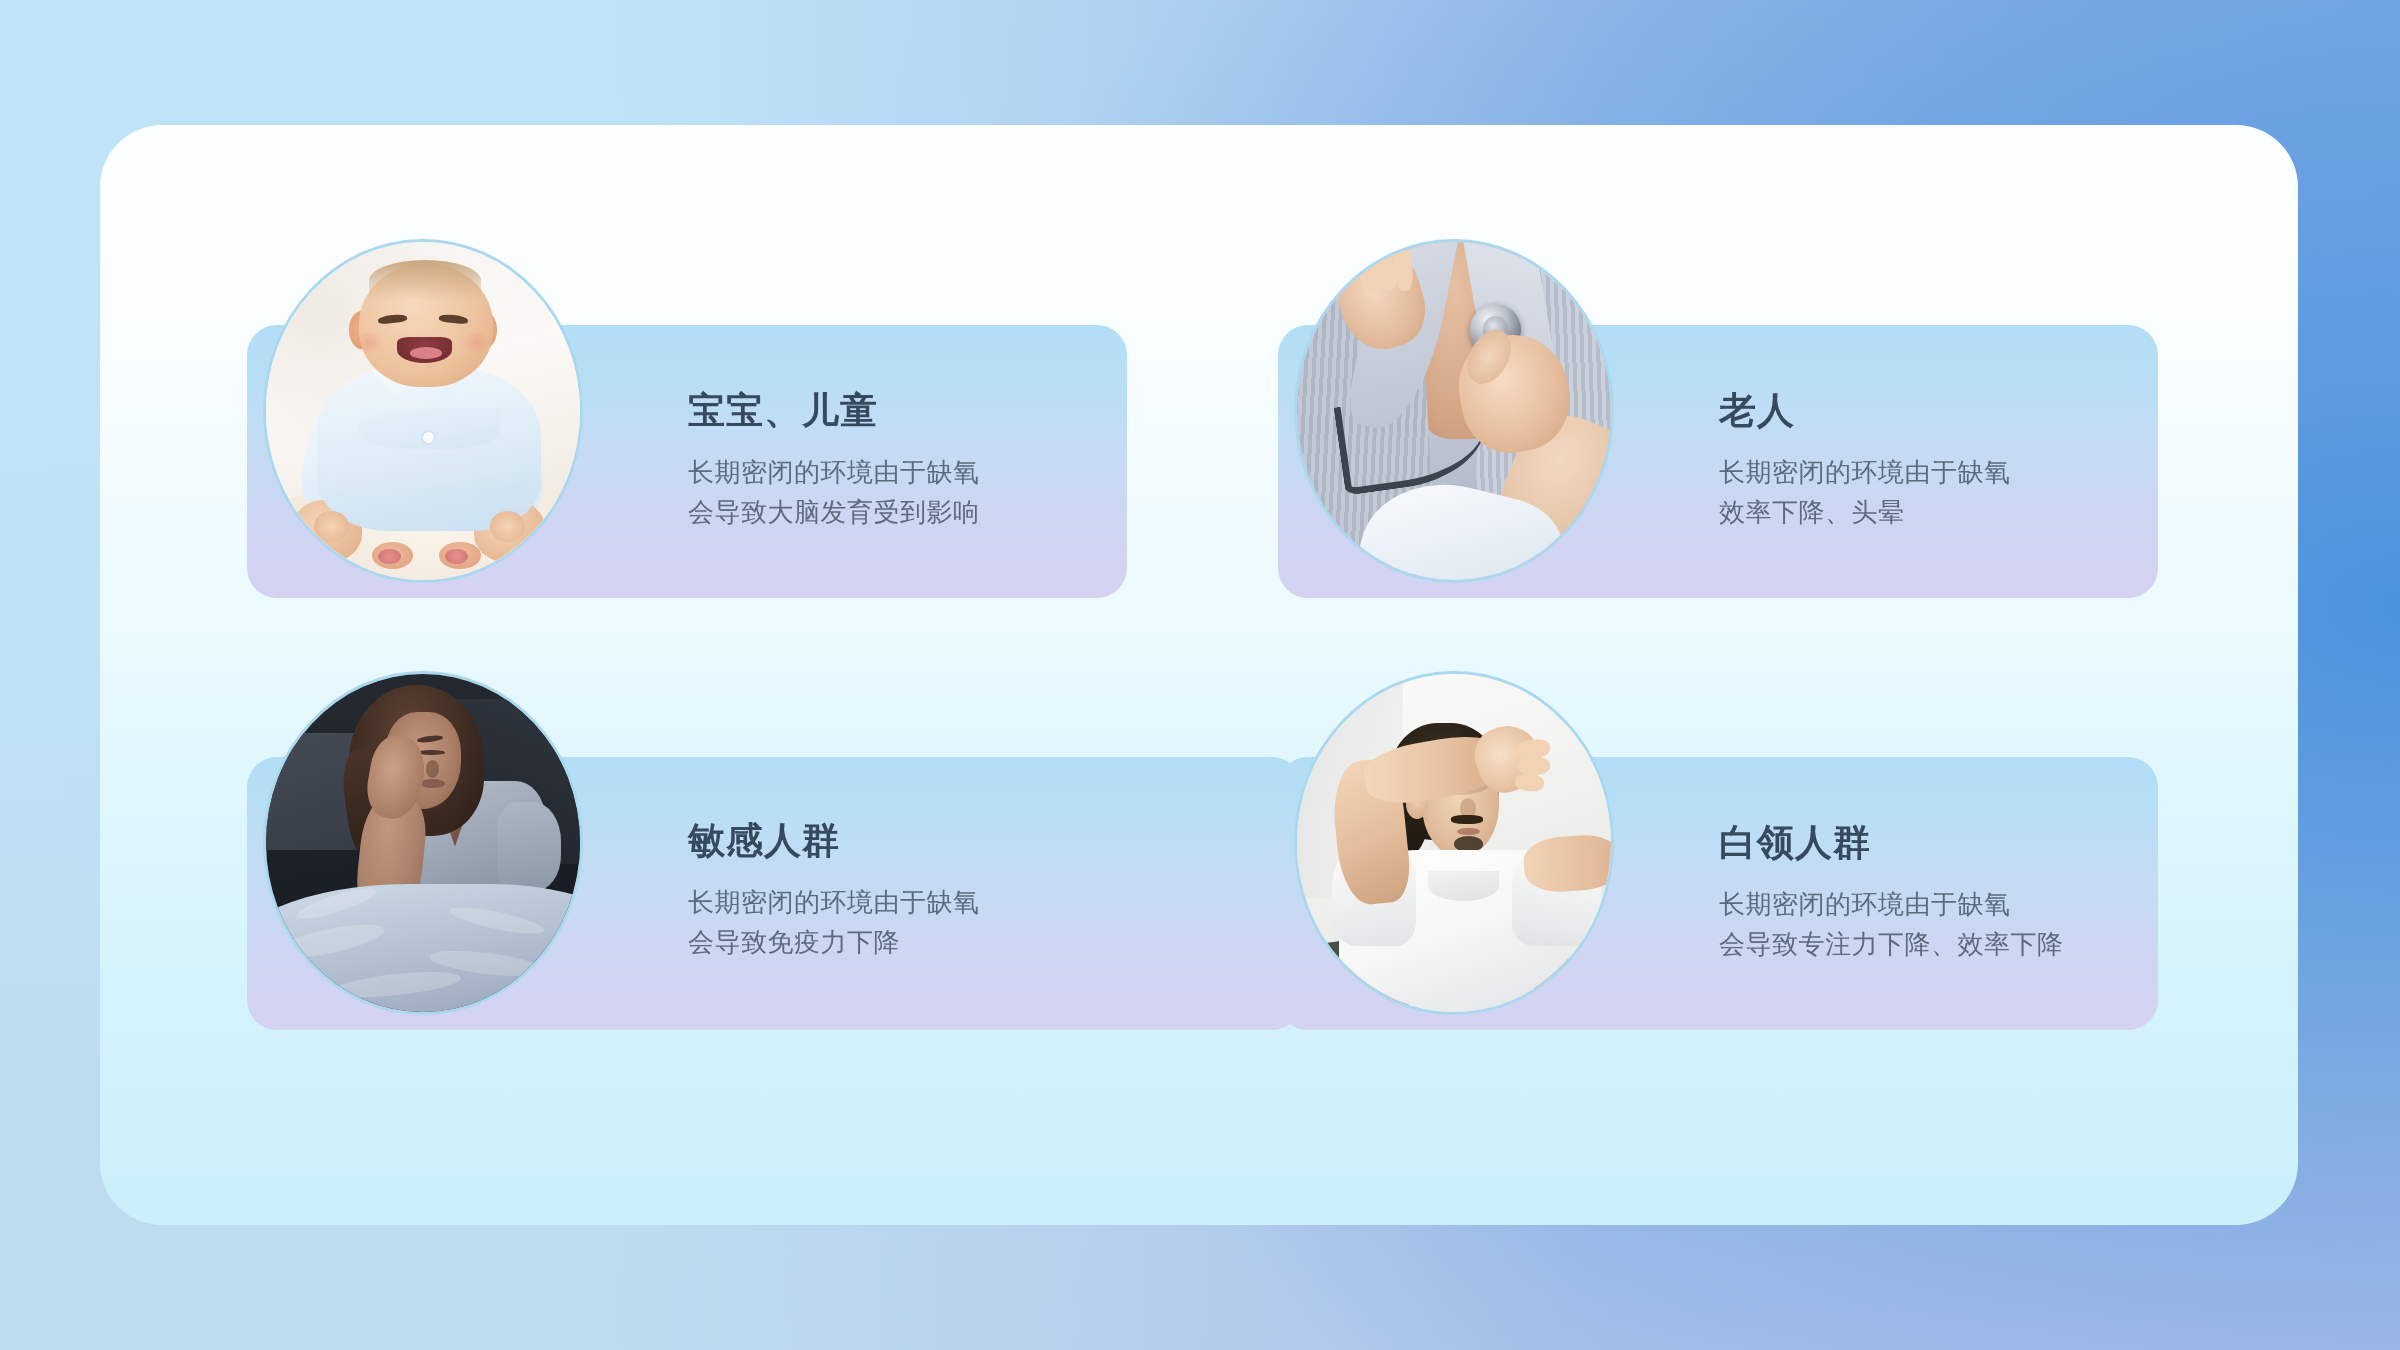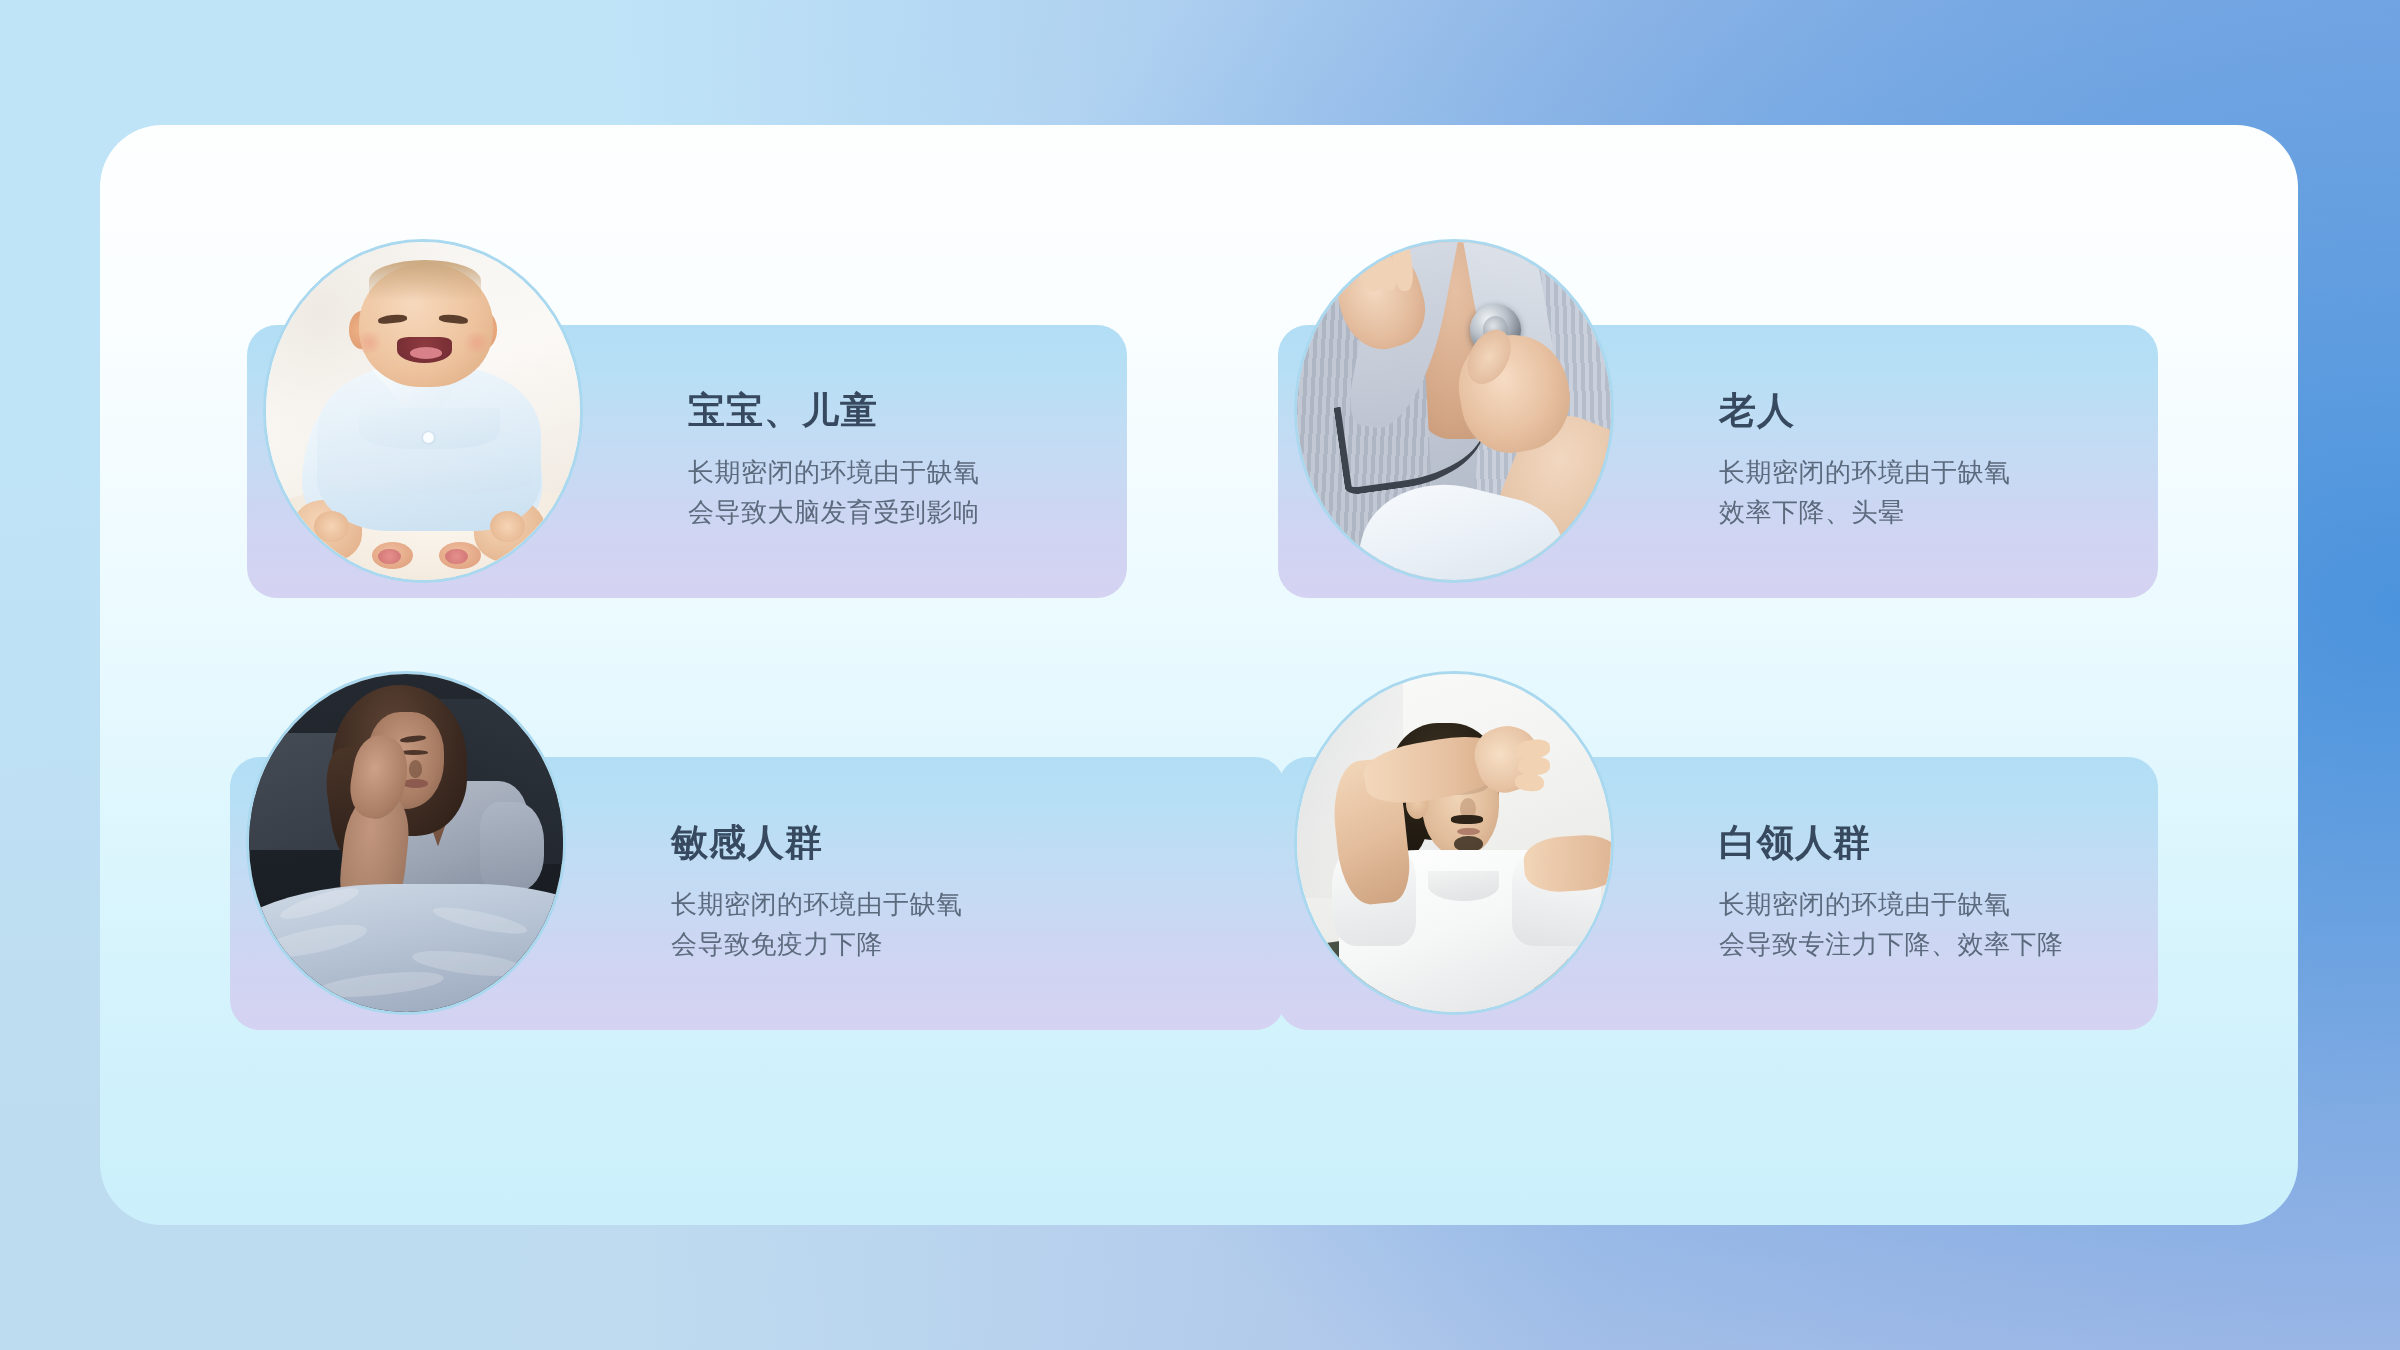--- a/index.html
+++ b/index.html
@@ -62,21 +62,21 @@
         #b6dff5 16%,
         #bfddf4 34%,
         #c8d9f3 56%,
         #cfd5f2 76%,
         #d5d2f2 100%);
   }
 
   
   #card-baby    { left:247px;  top:325px;  width:880px; }
   #card-elderly { left:1278px; top:325px;  width:880px; }
-  #card-sensitive { left:230px;  top:757px;  width:1055px; }
+  #card-sensitive { left:247px;  top:757px;  width:1055px;font-family:Liberation Mono, monospace; }
   #card-office  { left:1278px; top:757px;  width:880px; }
 
   
   .photo-oval {
     position:absolute;
     left:16px;
     top:-86px;
     width:320px;
     height:344px;
     border-radius:50%;

